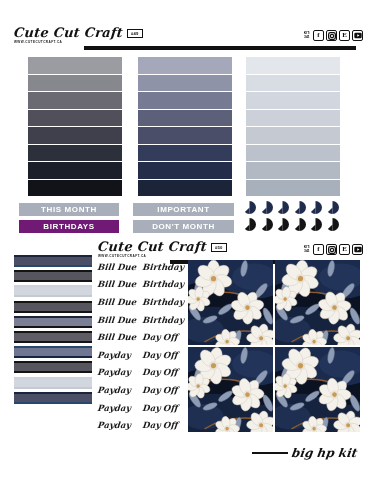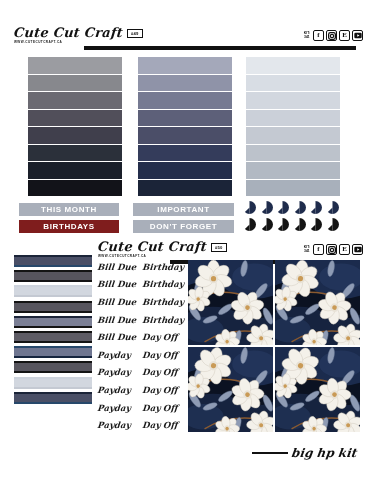--- a/index.html
+++ b/index.html
@@ -177,25 +177,25 @@
       <div class="sw" style="background: rgb(178, 185, 195); height: 16.5px;"></div>
       <div class="sw" style="background: rgb(168, 176, 187); height: 16.5px;"></div>
     </div>
 
   <div class="banner" id="bn1" style="left: 133px; top: 203px; width: 101px; height: 13px; background: rgb(169, 175, 186);">
     <span>IMPORTANT</span>
   </div>
   <div class="banner" id="bn0" style="left: 19px; top: 203px; width: 100px; height: 13px; background: rgb(169, 175, 186);">
     <span>THIS MONTH</span>
   </div>
-  <div class="banner" id="bn2" style="left: 19px; top: 220px; width: 100px; height: 13px; background: #7f1d1d;">
+  <div class="banner" id="bn2" style="left: 19px; top: 220px; width: 100px; height: 13px; background: #701a75;">
     <span>BIRTHDAYS</span>
   </div>
   <div class="banner" id="bn3" style="left: 133px; top: 220px; width: 101px; height: 13px; background: rgb(169, 175, 186);">
-    <span>DON'T FORGET</span>
+    <span>DON'T MONTH</span>
   </div>
 
   <div class="flagrow" id="fr0" style="left:243px; top:200px;">
       <div class="flag"><svg viewBox="0 0 20 20" width="13" height="13">
           <path d="M10 0 A10 10 0 1 1 10 20 L10 10 Z" fill="#1f2c4c"></path>
           <path d="M10 10 L10 20 A10 10 0 0 1 2.9 17.1 Z" fill="#1f2c4c"></path>
           <path d="M10 10 L2.9 17.1 A10 10 0 0 1 2.9 2.9 Z" fill="#1f2c4c" opacity="0"></path>
         </svg></div>
       <div class="flag"><svg viewBox="0 0 20 20" width="13" height="13">
           <path d="M10 0 A10 10 0 1 1 10 20 L10 10 Z" fill="#1f2c4c"></path>

